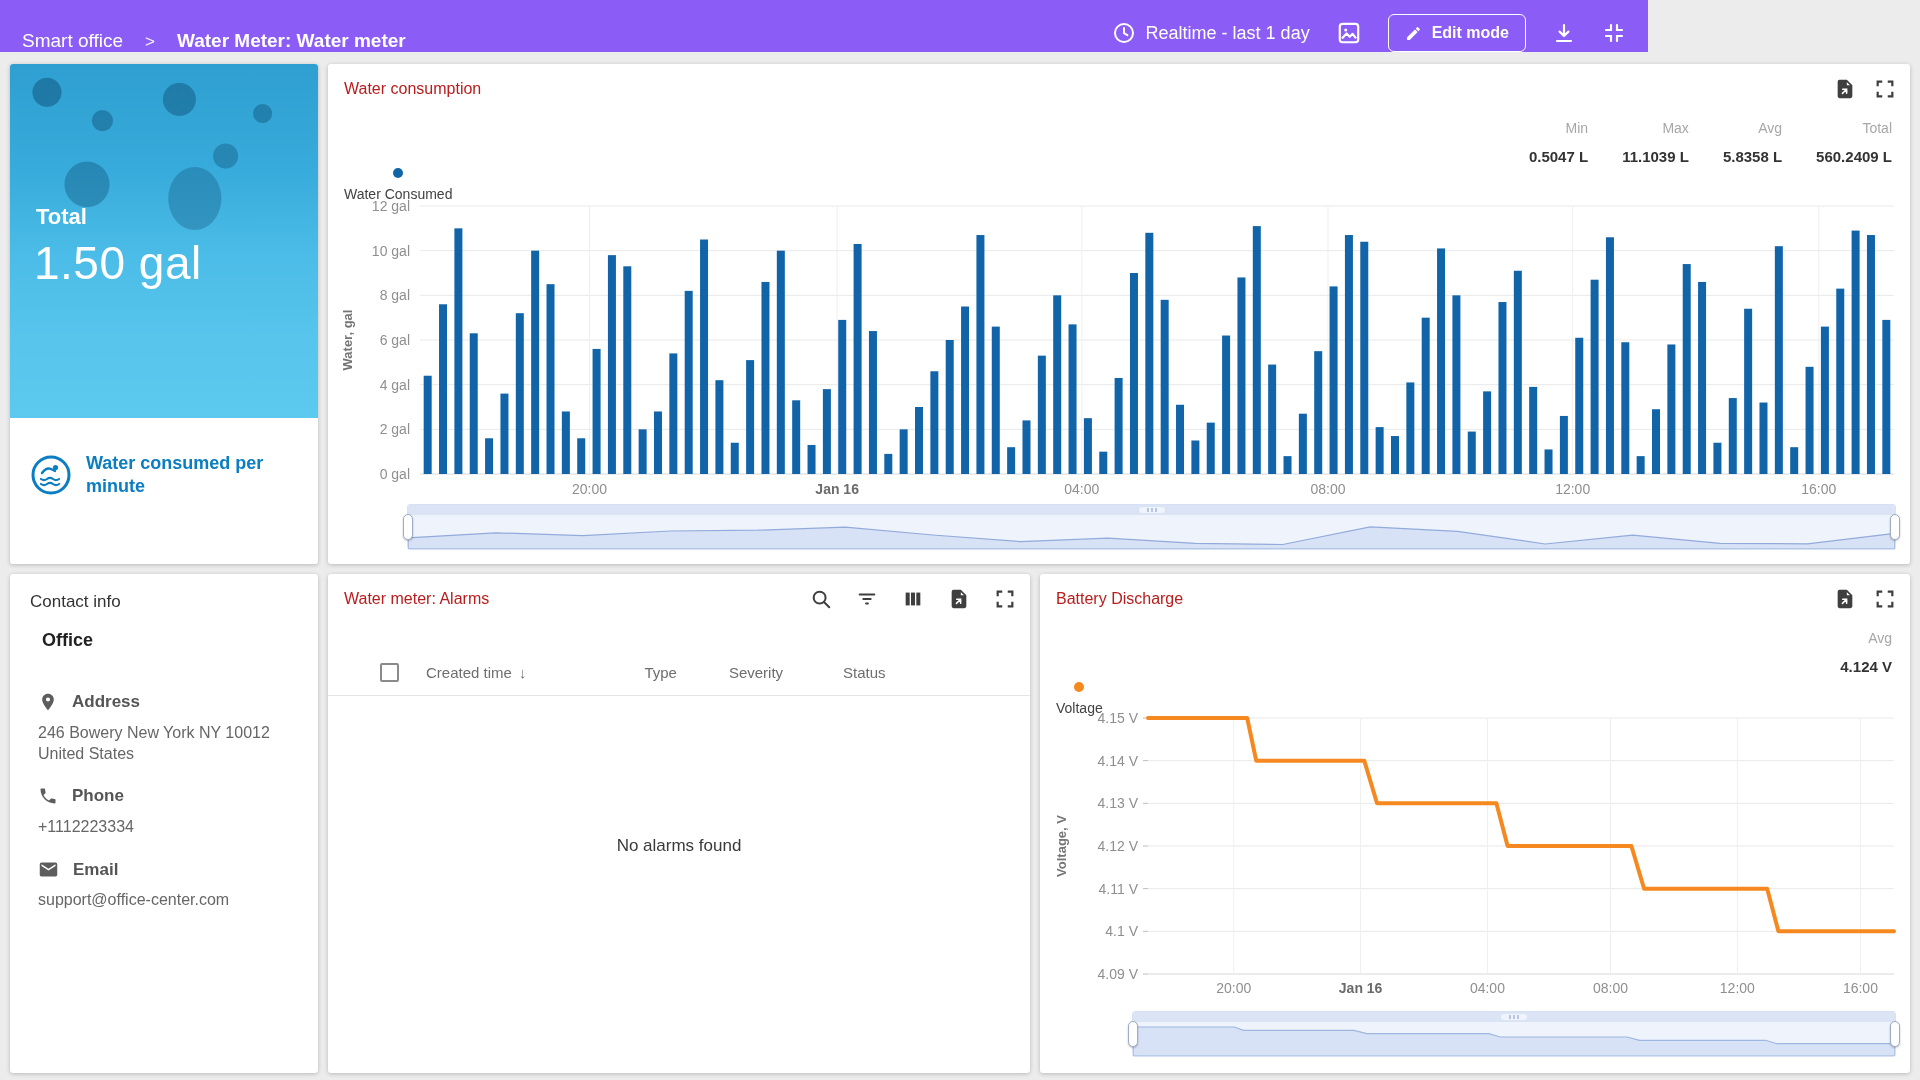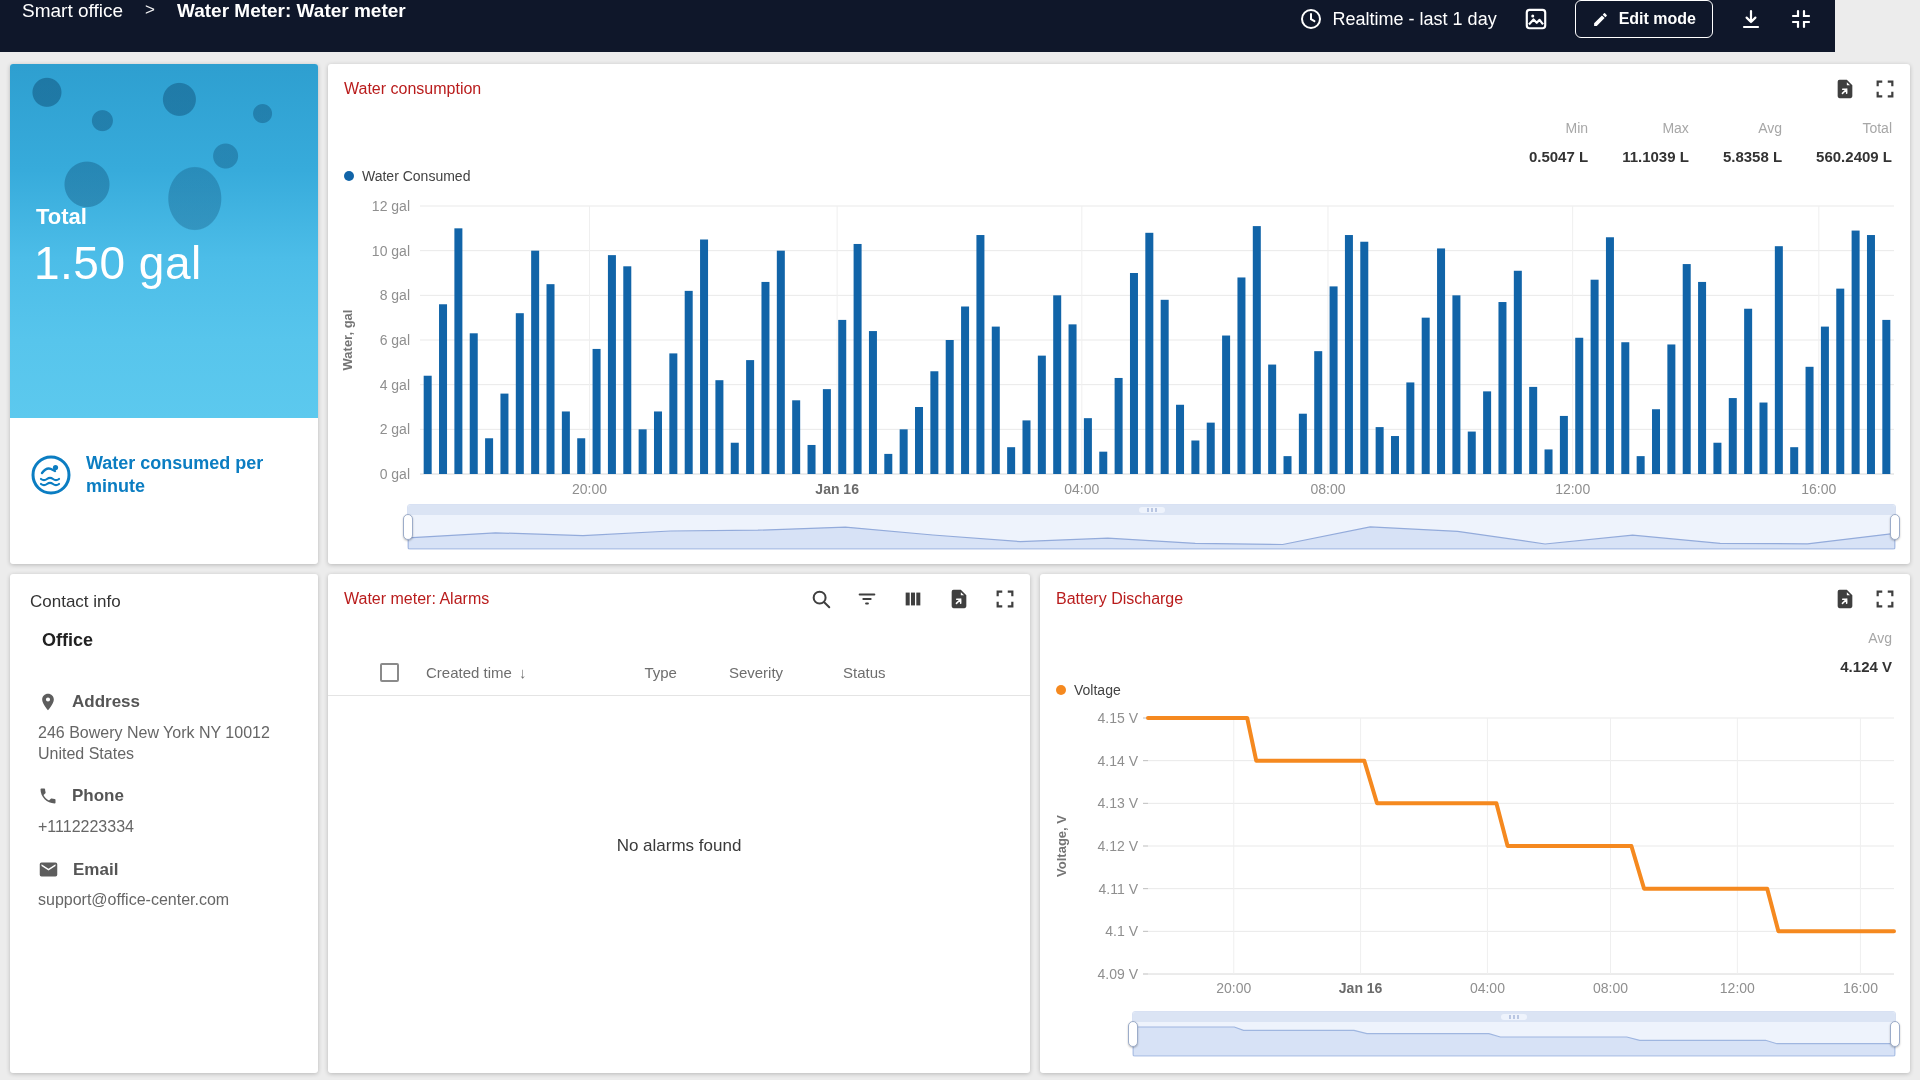--- a/index.html
+++ b/index.html
@@ -1,22 +1,22 @@
 <!DOCTYPE html>
 <html><head>
 <meta charset="utf-8">
 <style>
   * { margin:0; padding:0; box-sizing:border-box; }
   html,body { width:1920px; height:1080px; overflow:hidden; background:#ececec;
               font-family:"Liberation Sans", sans-serif; }
   #app { position:relative; width:1920px; height:1080px; }
 
   
-  .topbar { position:absolute; left:0; top:0; width:1835px; height:52px; background:#0f172a;
-            display:flex; align-items:flex-start; color:#fff; padding:0 22px; }
+  .topbar { position:absolute; left:0; top:0; width:1648px; height:52px; background:#8b5cf6;
+            display:flex; align-items:flex-end; color:#fff; padding:0 22px; }
   .crumb-root { font-size:19px; font-weight:400; }
   .crumb-sep  { font-size:17px; margin:0 22px; opacity:.95; }
   .crumb-title{ font-size:19px; font-weight:700; }
   .topbar-right { margin-left:auto; display:flex; align-items:center; gap:26px; }
   .tw { display:flex; align-items:center; gap:10px; font-size:18px; cursor:pointer; }
   .icon-btn { display:flex; align-items:center; justify-content:center; cursor:pointer; }
   .edit-btn { display:flex; align-items:center; gap:10px; border:1.5px solid #fff; border-radius:6px;
               padding:9px 16px; font-size:16px; font-weight:700; cursor:pointer; background:transparent; color:#fff;}
 
   
@@ -48,21 +48,21 @@
   
   .w-title { position:absolute; left:16px; top:16px; font-size:16px; font-weight:500; color:#b91c1c;text-align:center; }
   .w-icons { position:absolute; right:14px; top:14px; display:flex; gap:18px; color:#4d4d4d; }
 
   
   .stats { position:absolute; right:18px; top:56px; display:flex; gap:34px; }
   .stat  { text-align:right; }
   .stat .sl { font-size:14px; color:#a7a7a7; margin-bottom:12px; }
   .stat .sv { font-size:15px; font-weight:700; color:#333; }
   .legend { position:absolute; left:16px; display:flex; align-items:center; gap:8px;
-            font-size:14px; color:#424242; }
+            font-size:14px; color:#424242;flex-direction:column; }
   #card-water .legend { top:104px; }
   .legend .dot { width:10px; height:10px; border-radius:50%; }
   .chart-box { position:absolute; }
   #water-chart  { left:8px;  top:128px; width:1566px; height:310px; }
   #battery-chart{ left:8px;  top:120px; width:854px;  height:300px; }
 
   
   .dz { position:absolute; background:#eef3fc; border:1px solid #d8e1f3; border-radius:3px; }
   #water-dz   { left:79px; top:440px; width:1489px; height:46px; }
   #battery-dz { left:92px; top:437px; width:764px;  height:46px; }

